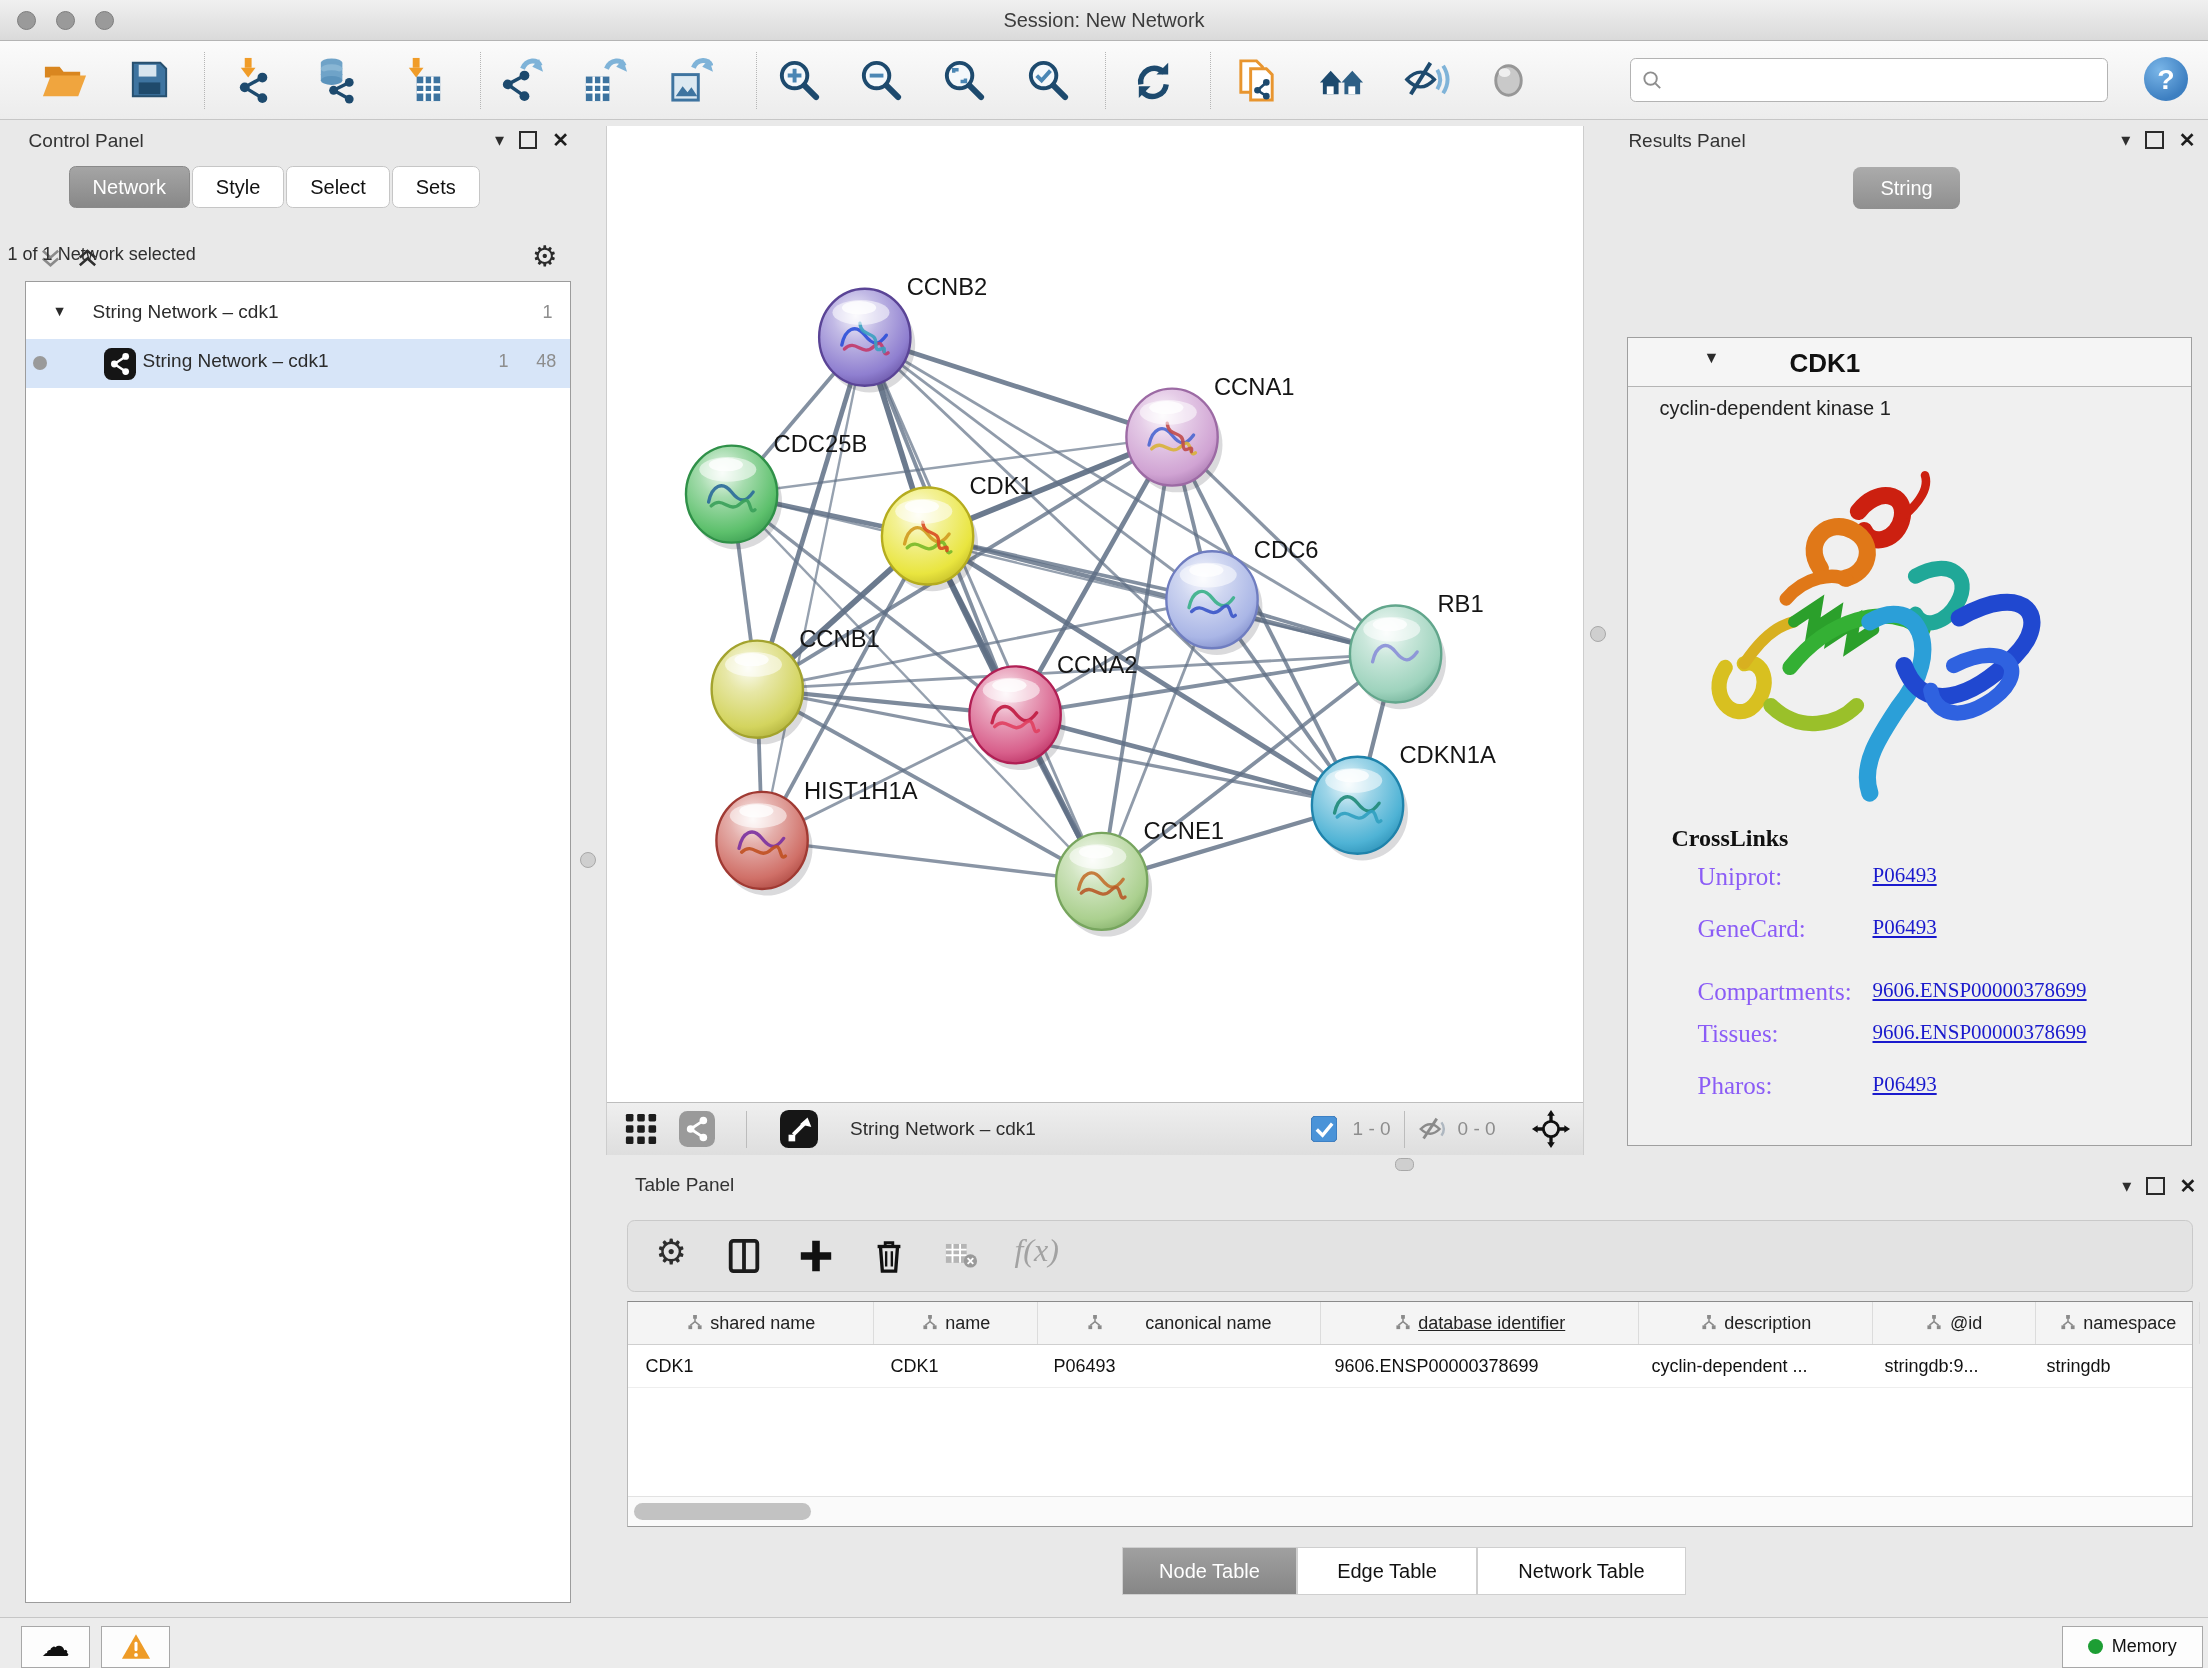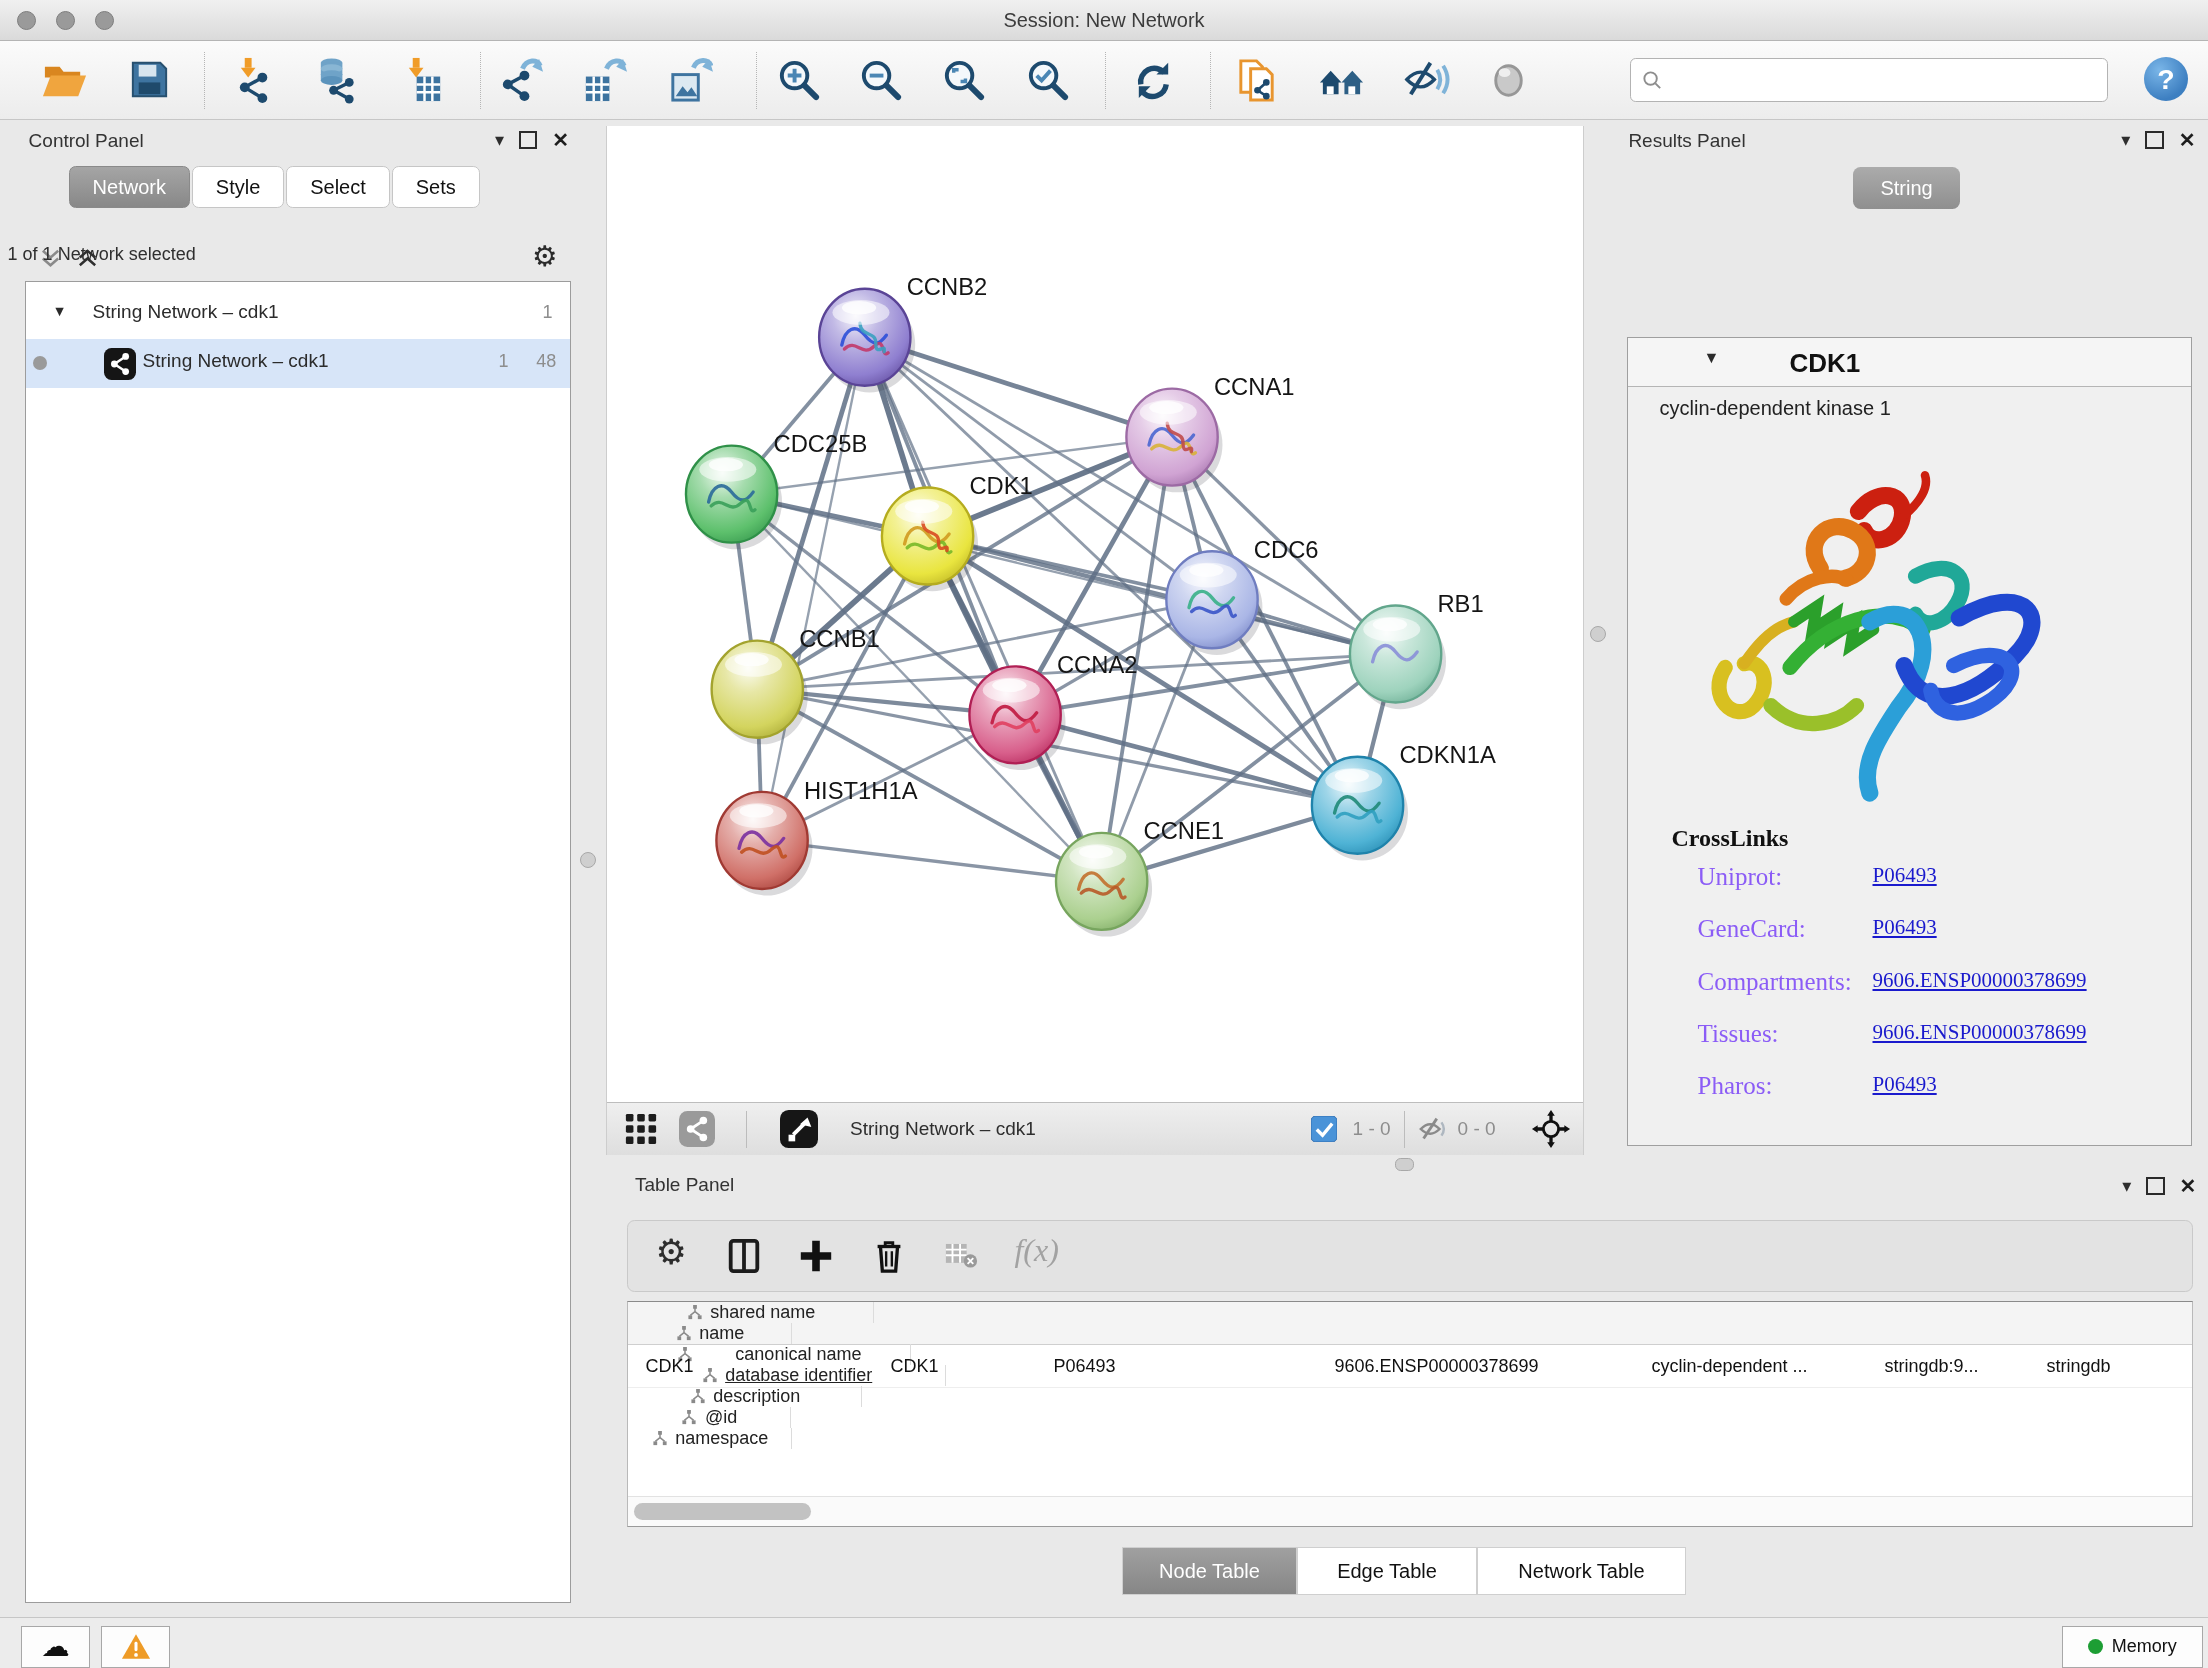--- a/index.html
+++ b/index.html
@@ -73,21 +73,21 @@
   .cl-row{position:absolute;left:0;height:52px;width:100%;}
   .cl-label{position:absolute;left:70px;font-size:25px;color:#8b5cf6;}
   .cl-link{position:absolute;left:245px;font-size:21px;text-decoration:underline;}
   
   #table-panel{position:absolute;left:616px;top:1172px;width:1586px;height:439px;}
   #tp-toolbar{position:absolute;left:11.4px;top:48px;width:1564px;height:70px;background:#e3e3e3;
     border:1px solid #c9c9c9;border-radius:7.6px;}
   .tpi{position:absolute;top:16px;width:38px;height:38px;}
   #tp-table{position:absolute;left:11.4px;top:129px;width:1564px;border-top:1.9px solid #8a8a8a;
     border-left:1px solid #b9b9b9;border-right:1px solid #b9b9b9;border-bottom:1.9px solid #9a9a9a;background:#fff;}
-  #tbl-head{display:flex;background:#f4f4f4;border-bottom:1px solid #cfcfcf;height:42px;flex-direction:column;}
+  #tbl-head{display:flex;background:#f4f4f4;border-bottom:1px solid #cfcfcf;height:42px;}
   .th{display:flex;align-items:center;justify-content:center;gap:7.6px;font-size:18px;color:#222;
     border-right:1px solid #dcdcdc;overflow:hidden;white-space:nowrap;flex:0 0 auto;}
   #tbl-row{display:flex;height:42px;border-bottom:1px solid #eee;}
   .td{font-size:18px;color:#111;padding-left:17px;display:flex;align-items:center;overflow:hidden;
     white-space:nowrap;flex:0 0 auto;}
   #tbl-filler{height:108px;}
   #tbl-scroll{height:28.5px;background:#fafafa;border-top:1px solid #e2e2e2;position:relative;}
   #tbl-thumb{position:absolute;left:5.7px;top:5.7px;width:177px;height:17px;border-radius:8.6px;background:#c2c2c2;}
   #tp-tabs{position:absolute;left:506px;top:375px;display:flex;}
   .tp-tab{height:46px;line-height:46px;text-align:center;font-size:20px;background:#fff;
@@ -614,21 +614,21 @@
     <div id="rp-crosslinks-title" class="serif">CrossLinks</div>
     <div id="rp-crosslinks" class="serif">
         <div class="cl-row" style="top: 0px;">
           <span class="cl-label">Uniprot:</span>
           <a class="cl-link" style="color: rgb(26, 26, 205);">P06493</a>
         </div>
         <div class="cl-row" style="top: 52px;">
           <span class="cl-label">GeneCard:</span>
           <a class="cl-link" style="color: rgb(26, 26, 205);">P06493</a>
         </div>
-        <div class="cl-row" style="top: 105px;">
+        <div class="cl-row" style="top: 115px;">
           <span class="cl-label">Compartments:</span>
           <a class="cl-link" style="color: rgb(26, 26, 205);">9606.ENSP00000378699</a>
         </div>
         <div class="cl-row" style="top: 157px;">
           <span class="cl-label">Tissues:</span>
           <a class="cl-link" style="color: rgb(26, 26, 205);">9606.ENSP00000378699</a>
         </div>
         <div class="cl-row" style="top: 209px;">
           <span class="cl-label">Pharos:</span>
           <a class="cl-link" style="color: rgb(26, 26, 205);">P06493</a>

